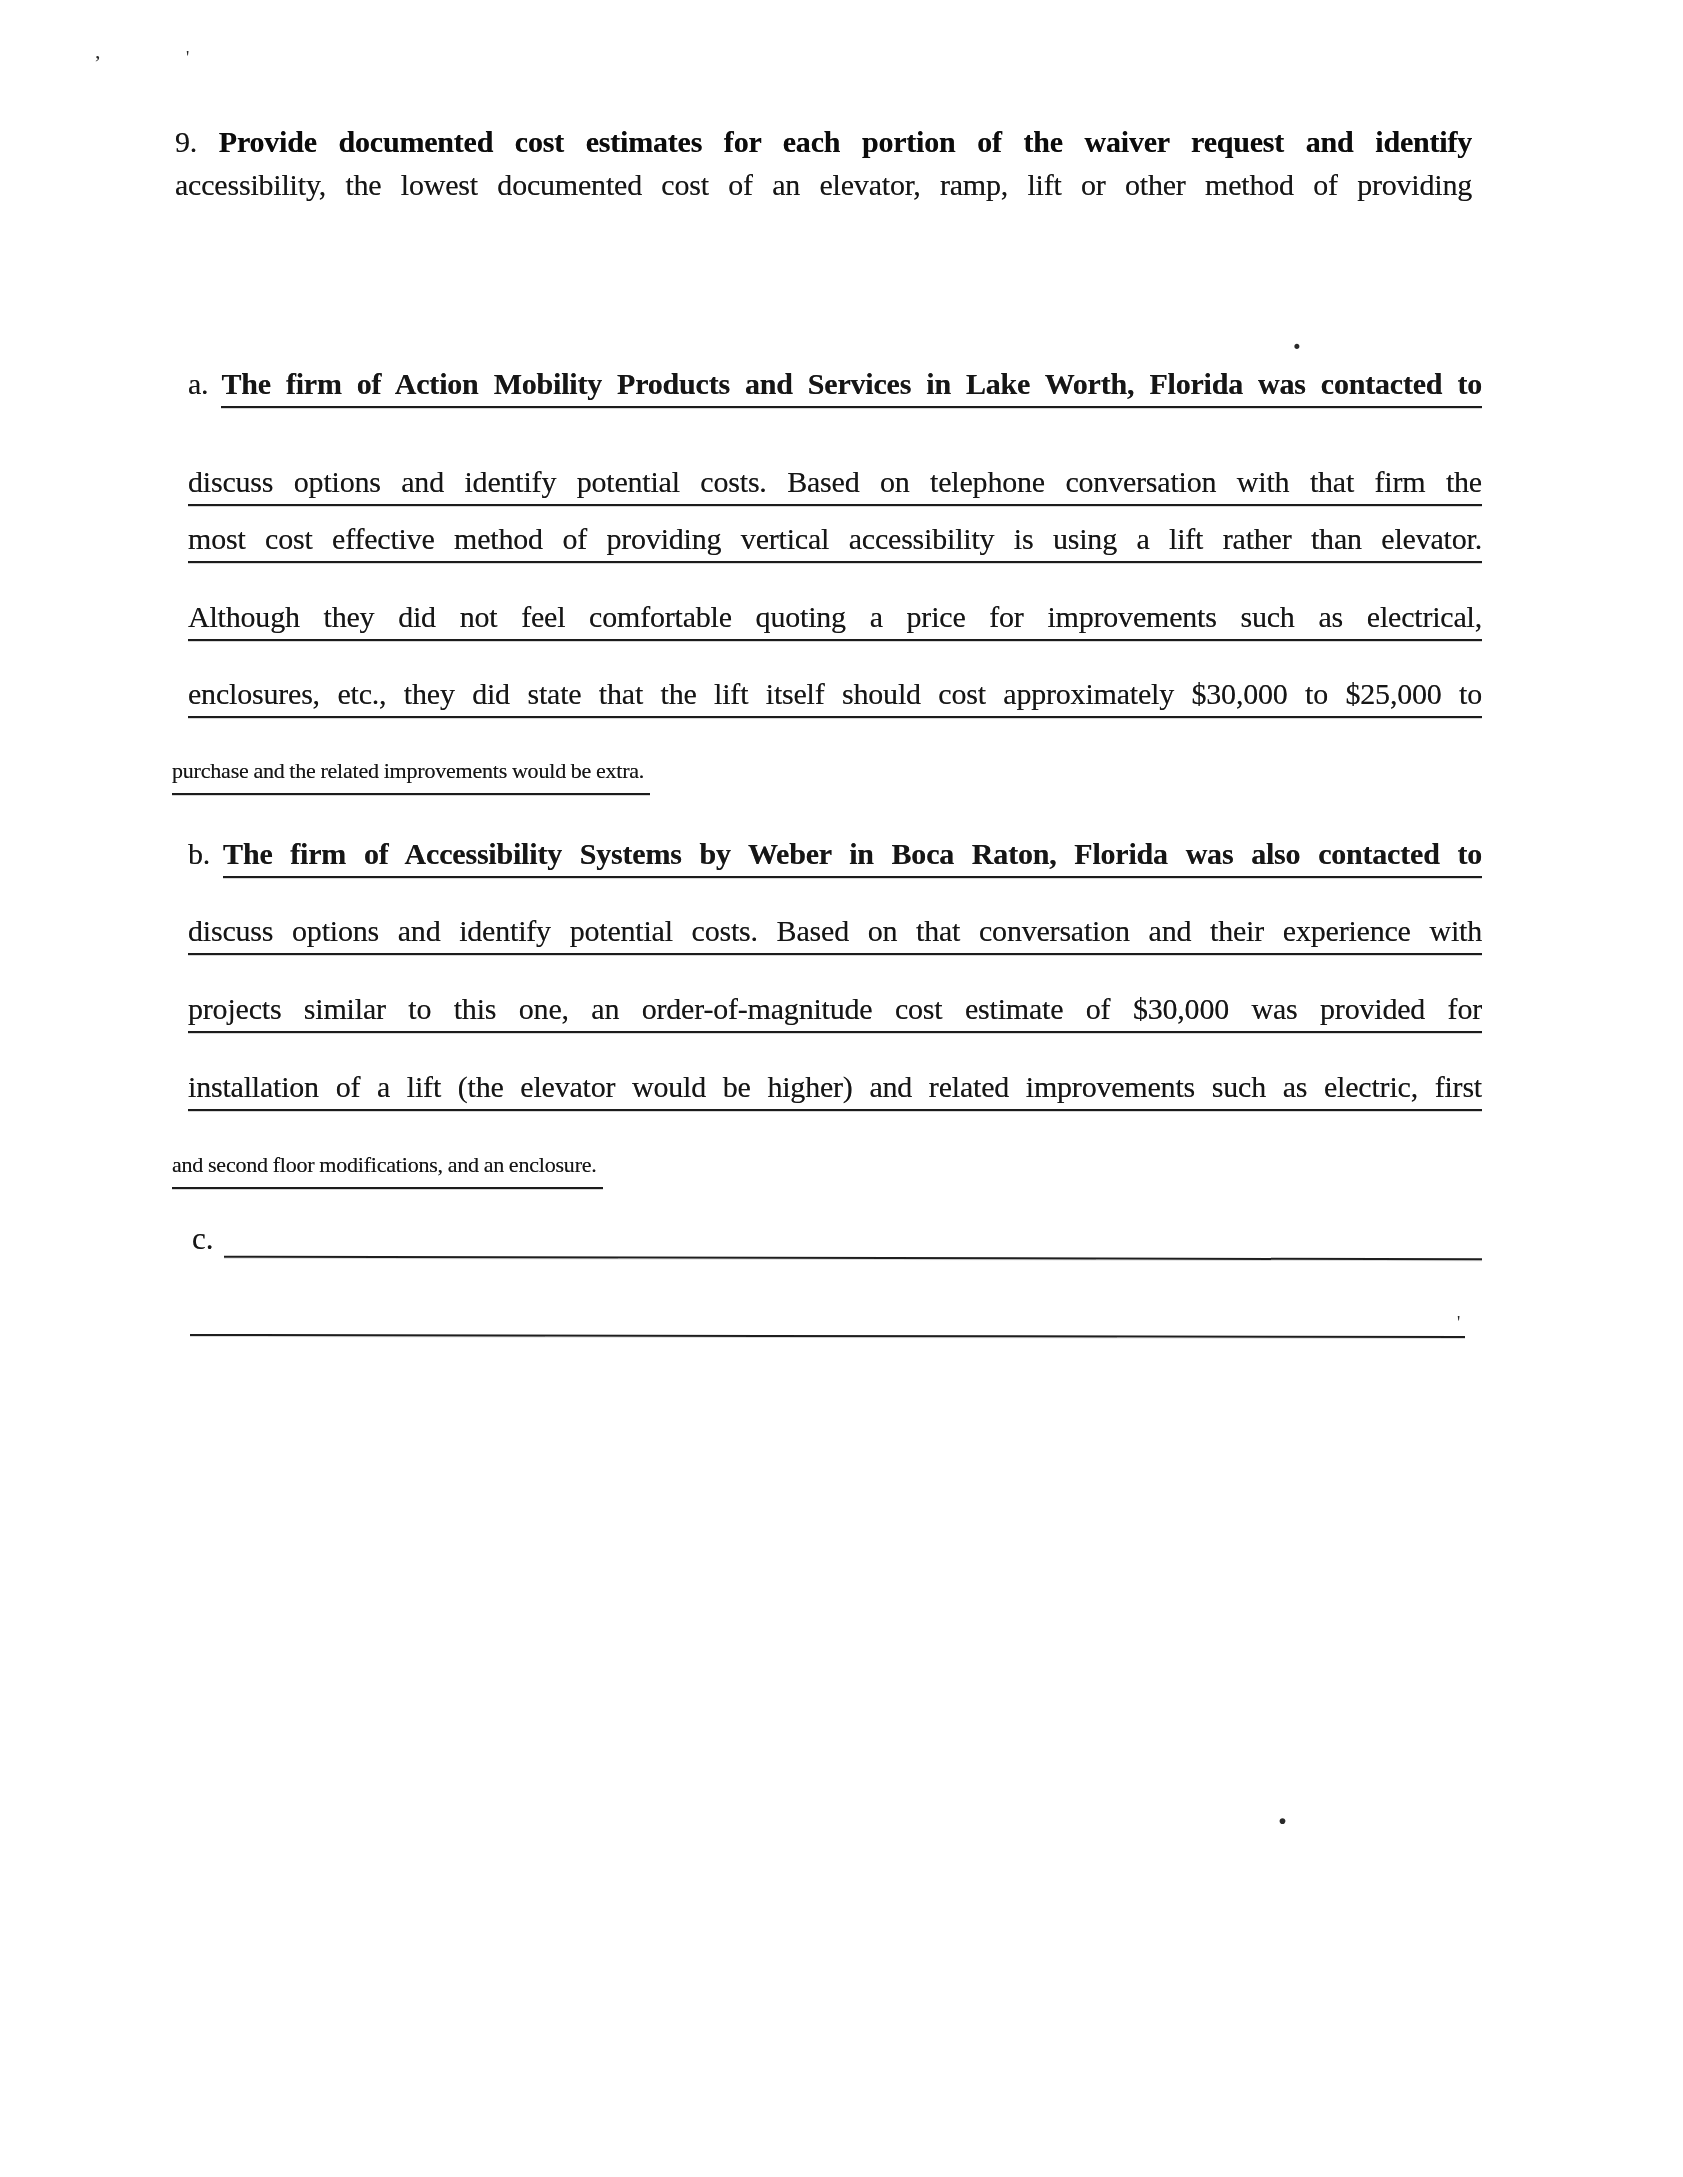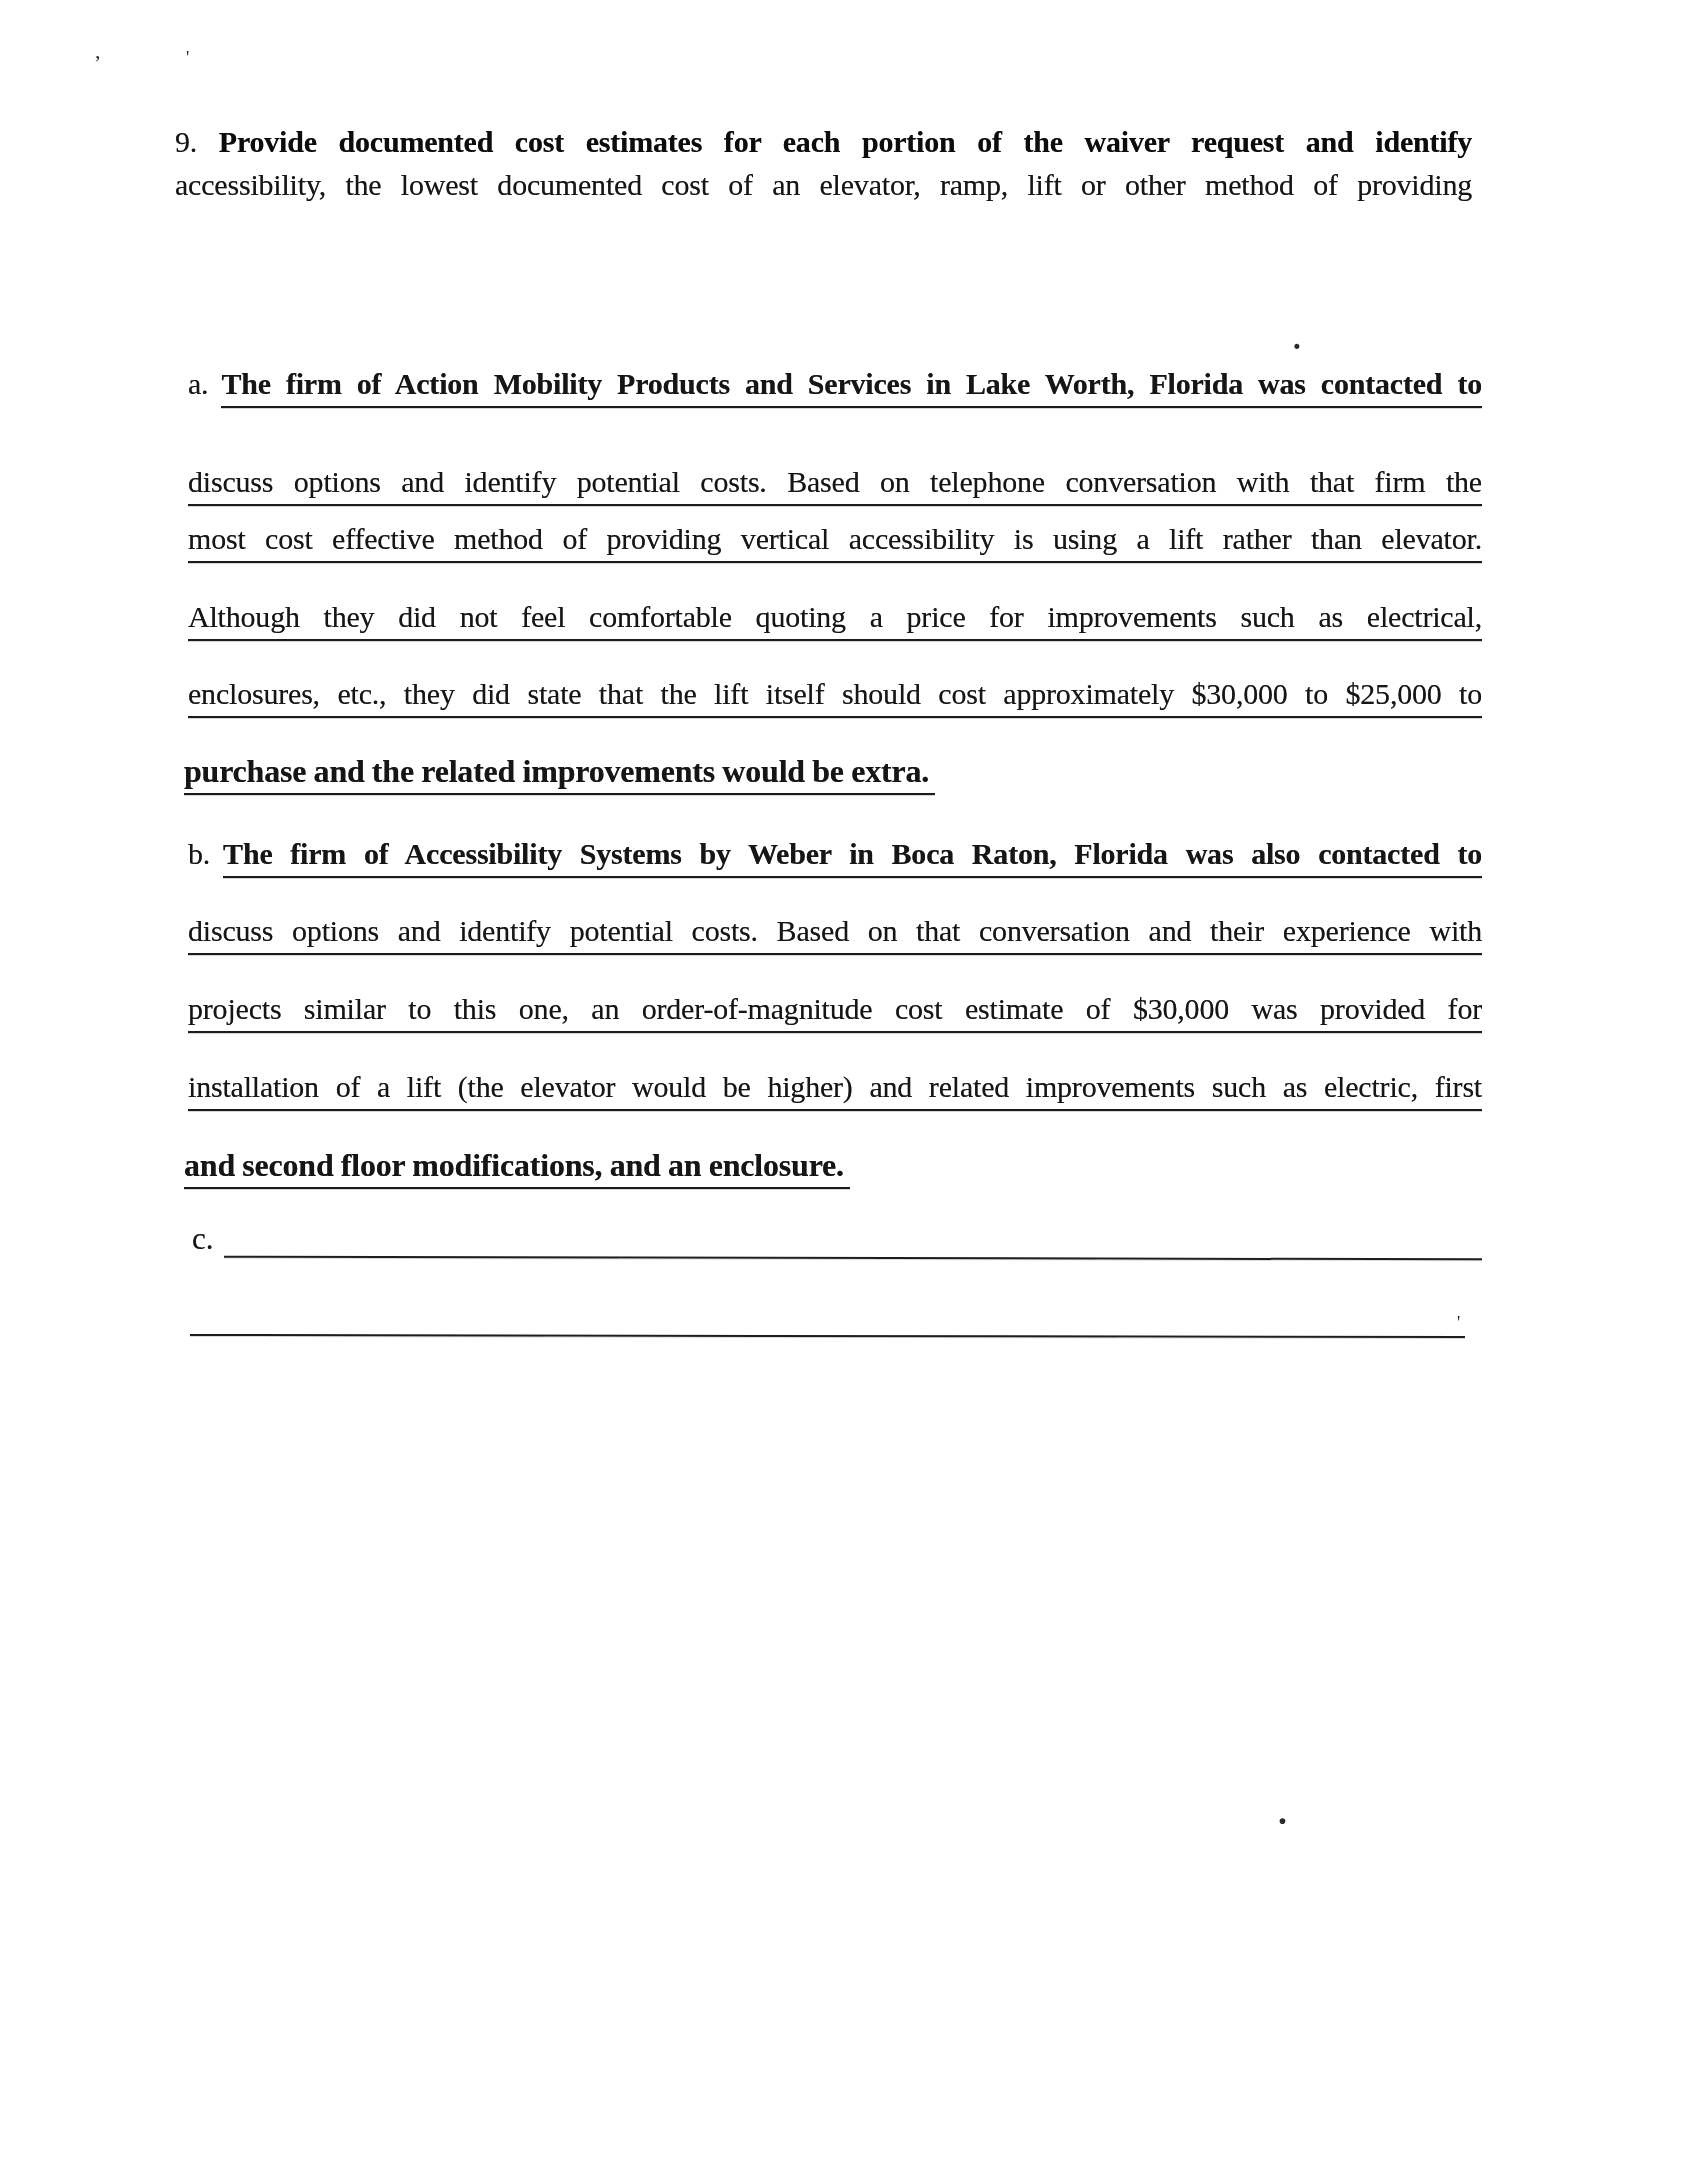--- a/index.html
+++ b/index.html
@@ -25,25 +25,24 @@
     position:absolute; left:188px; width:1294px; height:46px;
     line-height:44px; font-size:30px;
     letter-spacing:-0.2px; word-spacing:-0.5px;
     overflow:hidden;
   }
   .u { border-bottom:2.5px solid #1c1c1c; box-shadow:0 1px 0 rgba(0,0,0,0.16); }
   .flexrow { display:flex; overflow:visible; }
   .plabel { flex:0 0 auto; padding-right:13px; }
   .utext { flex:1 1 auto; line-height:44px; border-bottom:2.5px solid #1c1c1c; box-shadow:0 1px 0 rgba(0,0,0,0.16);font-weight:bold; }
   .ulast {
-    position:absolute; left:184px; height:46px; line-height:44px; font-size:32px;
+    position:absolute; left:172px; height:46px; line-height:44px; font-size:22px;
     letter-spacing:-0.2px; word-spacing:-0.5px; display:inline-block;
     border-bottom:2.5px solid #1c1c1c; box-shadow:0 1px 0 rgba(0,0,0,0.16);
     padding-right:6px;
-    font-weight:bold;
   }
 
   
   .clabel { position:absolute; left:192px; top:1217px; font-size:31px; line-height:44px; }
   .blank-line { position:absolute; height:0; border-top:2.5px solid #1e1e1e; box-shadow:0 1px 0 rgba(0,0,0,0.14); }
   #cline1 { left:224px; top:1257px; width:1258px; transform:rotate(0.12deg); }
   #cline2 { left:190px; top:1335px; width:1275px; transform:rotate(0.1deg); }
 
   
   .speck { position:absolute; color:#2a2a2a; text-shadow:none; }

